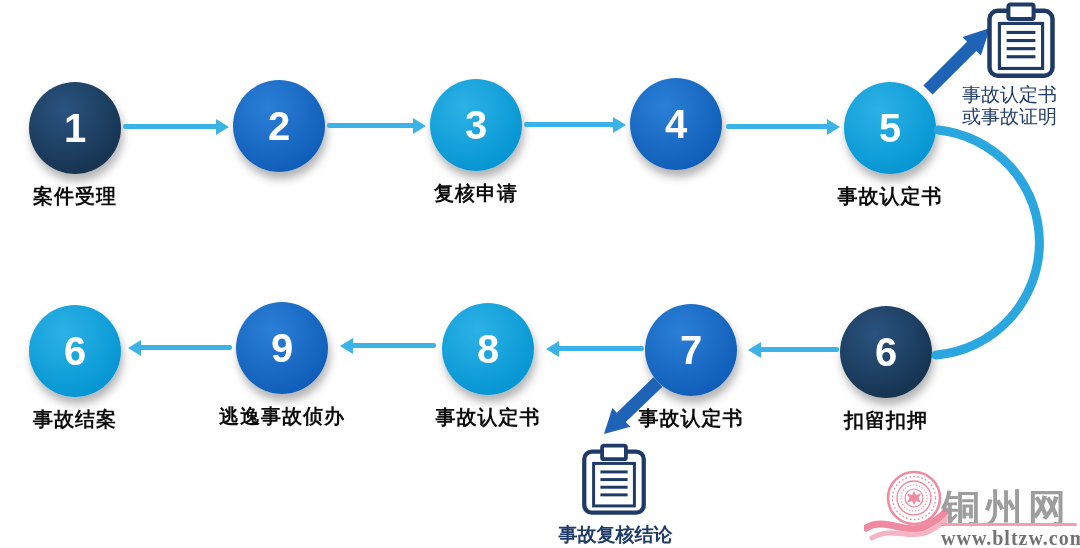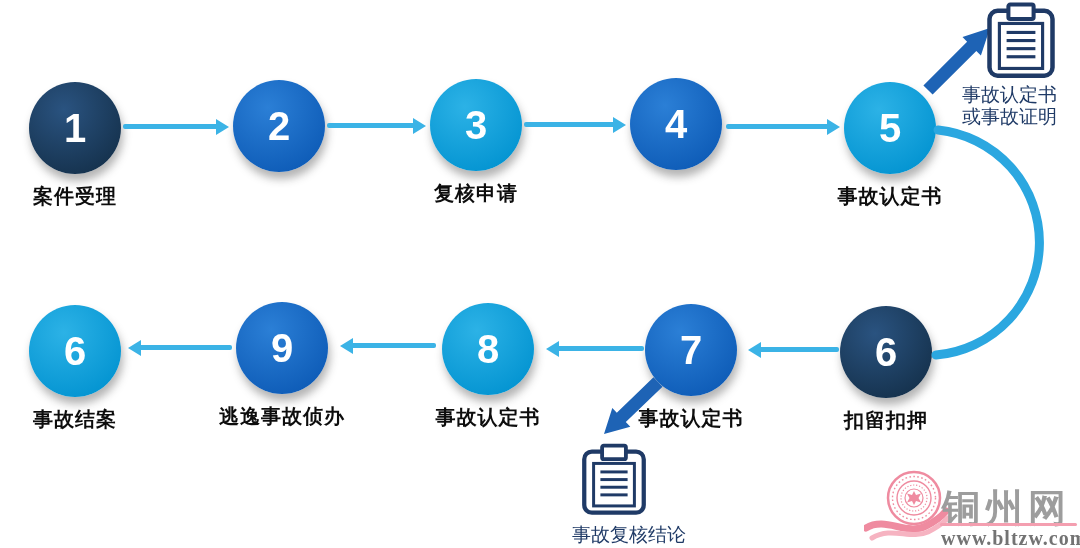--- a/index.html
+++ b/index.html
@@ -162,21 +162,21 @@
     <rect x="5" y="9" width="70" height="72" rx="9" fill="none" stroke="#1f3a66" stroke-width="5"></rect>
     <rect x="26" y="2" width="28" height="16" rx="2" fill="#ffffff" stroke="#1f3a66" stroke-width="4.5"></rect>
     <rect x="16" y="23" width="48" height="50" fill="none" stroke="#1f3a66" stroke-width="3.5"></rect>
     <g stroke="#1f3a66" stroke-width="3.5">
       <line x1="24" y1="33" x2="56" y2="33"></line>
       <line x1="24" y1="42" x2="56" y2="42"></line>
       <line x1="24" y1="51" x2="56" y2="51"></line>
       <line x1="24" y1="60" x2="56" y2="60"></line>
     </g>
   </svg>
-  <div class="abs doc-label" style="left:572px;top:524px;width:135px;text-align:left;">
+  <div class="abs doc-label" style="left:548px;top:524px;width:135px;text-align:center;font-weight:bold;">
     <div>事故复核结论</div>
   </div>
 
   <div class="abs" style="left:860px;top:462px;width:220px;height:86px;">
     <svg class="abs" style="left:4px;top:4px;" width="96" height="80" viewBox="0 0 96 80">
       <g stroke="#ef8ba0" fill="none">
         <circle cx="50" cy="32" r="26" stroke-width="2.5"></circle>
         <circle cx="50" cy="32" r="21.5" stroke-width="1.4" stroke-dasharray="1.6 2.4"></circle>
         <circle cx="50" cy="32" r="17" stroke-width="1.4"></circle>
         <circle cx="50" cy="32" r="13" stroke-width="1.2" stroke-dasharray="1.2 1.8"></circle>

